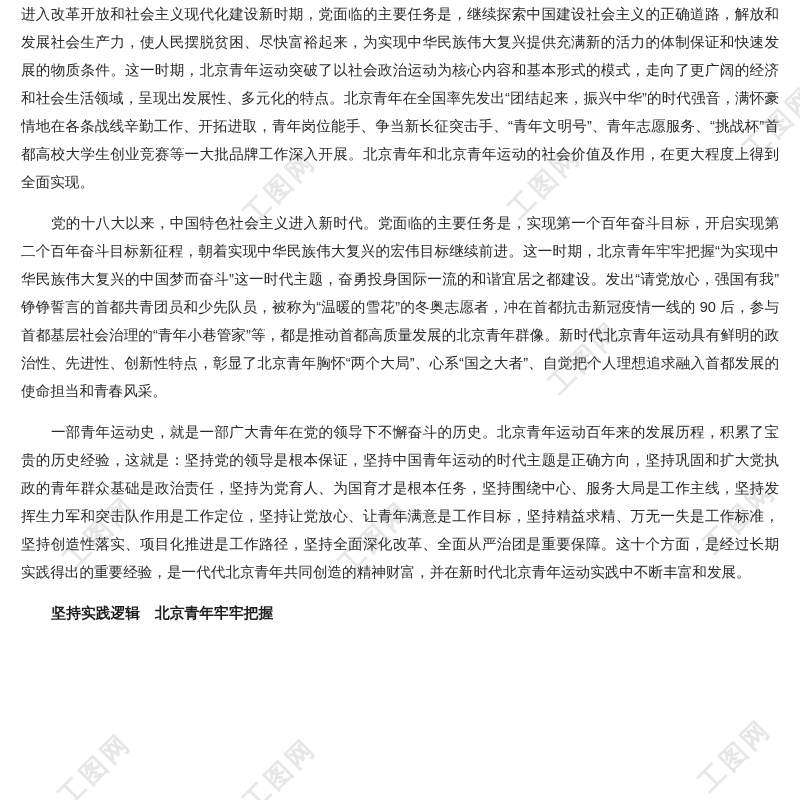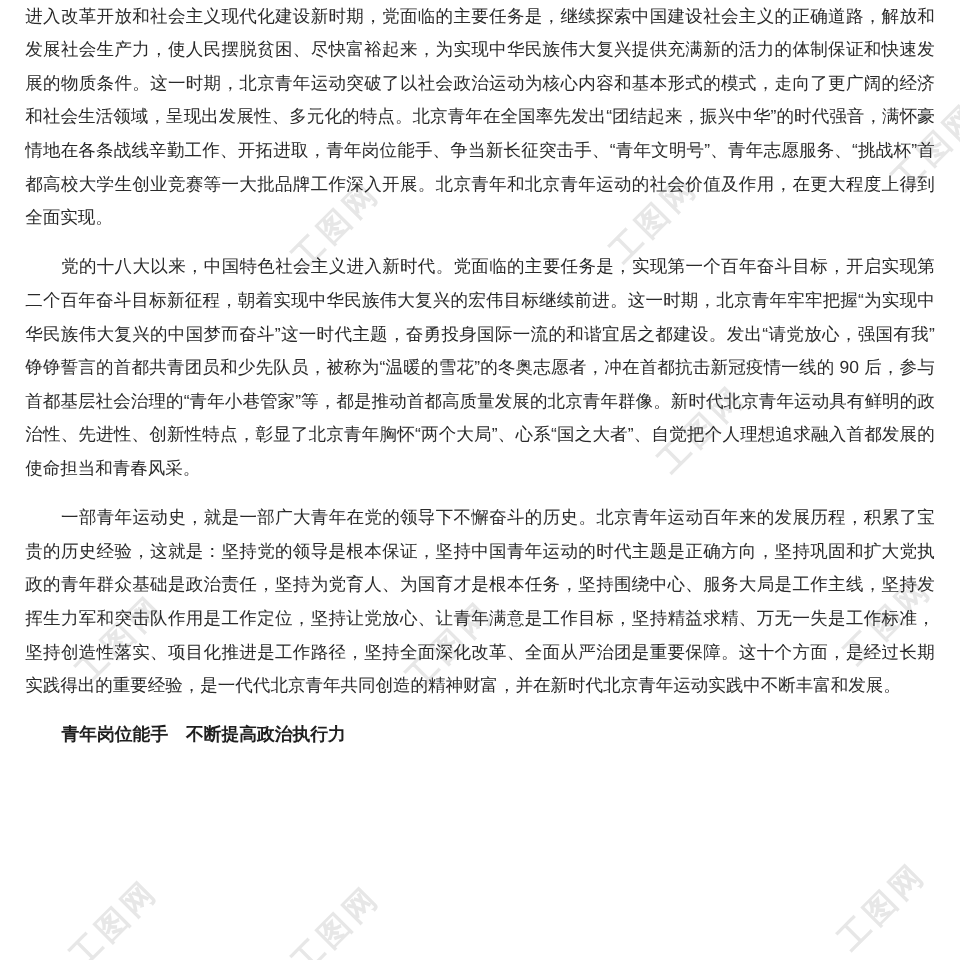--- a/index.html
+++ b/index.html
@@ -84,17 +84,17 @@
       <span class="wm" style="left: 690px; top: 738px; color: rgb(231, 231, 231);">工图网</span>
     </div>
 
   <article class="doc">
     <p class="clip-top">进入改革开放和社会主义现代化建设新时期，党面临的主要任务是，继续探索中国建设社会主义的正确道路，解放和发展社会生产力，使人民摆脱贫困、尽快富裕起来，为实现中华民族伟大复兴提供充满新的活力的体制保证和快速发展的物质条件。这一时期，北京青年运动突破了以社会政治运动为核心内容和基本形式的模式，走向了更广阔的经济和社会生活领域，呈现出发展性、多元化的特点。北京青年在全国率先发出“团结起来，振兴中华”的时代强音，满怀豪情地在各条战线辛勤工作、开拓进取，青年岗位能手、争当新长征突击手、“青年文明号”、青年志愿服务、“挑战杯”首都高校大学生创业竞赛等一大批品牌工作深入开展。北京青年和北京青年运动的社会价值及作用，在更大程度上得到全面实现。</p>
 
     <p class="indent">党的十八大以来，中国特色社会主义进入新时代。党面临的主要任务是，实现第一个百年奋斗目标，开启实现第二个百年奋斗目标新征程，朝着实现中华民族伟大复兴的宏伟目标继续前进。这一时期，北京青年牢牢把握“为实现中华民族伟大复兴的中国梦而奋斗”这一时代主题，奋勇投身国际一流的和谐宜居之都建设。发出“请党放心，强国有我”铮铮誓言的首都共青团员和少先队员，被称为“温暖的雪花”的冬奥志愿者，冲在首都抗击新冠疫情一线的 90 后，参与首都基层社会治理的“青年小巷管家”等，都是推动首都高质量发展的北京青年群像。新时代北京青年运动具有鲜明的政治性、先进性、创新性特点，彰显了北京青年胸怀“两个大局”、心系“国之大者”、自觉把个人理想追求融入首都发展的使命担当和青春风采。</p>
 
     <p class="indent">一部青年运动史，就是一部广大青年在党的领导下不懈奋斗的历史。北京青年运动百年来的发展历程，积累了宝贵的历史经验，这就是：坚持党的领导是根本保证，坚持中国青年运动的时代主题是正确方向，坚持巩固和扩大党执政的青年群众基础是政治责任，坚持为党育人、为国育才是根本任务，坚持围绕中心、服务大局是工作主线，坚持发挥生力军和突击队作用是工作定位，坚持让党放心、让青年满意是工作目标，坚持精益求精、万无一失是工作标准，坚持创造性落实、项目化推进是工作路径，坚持全面深化改革、全面从严治团是重要保障。这十个方面，是经过长期实践得出的重要经验，是一代代北京青年共同创造的精神财富，并在新时代北京青年运动实践中不断丰富和发展。</p>
 
-    <p class="heading">青年岗位能手　不断提高政治执行力</p>
+    <p class="heading">坚持实践逻辑　北京青年牢牢把握</p>
 
   </article>
 
 </div>
 
 </body></html>

